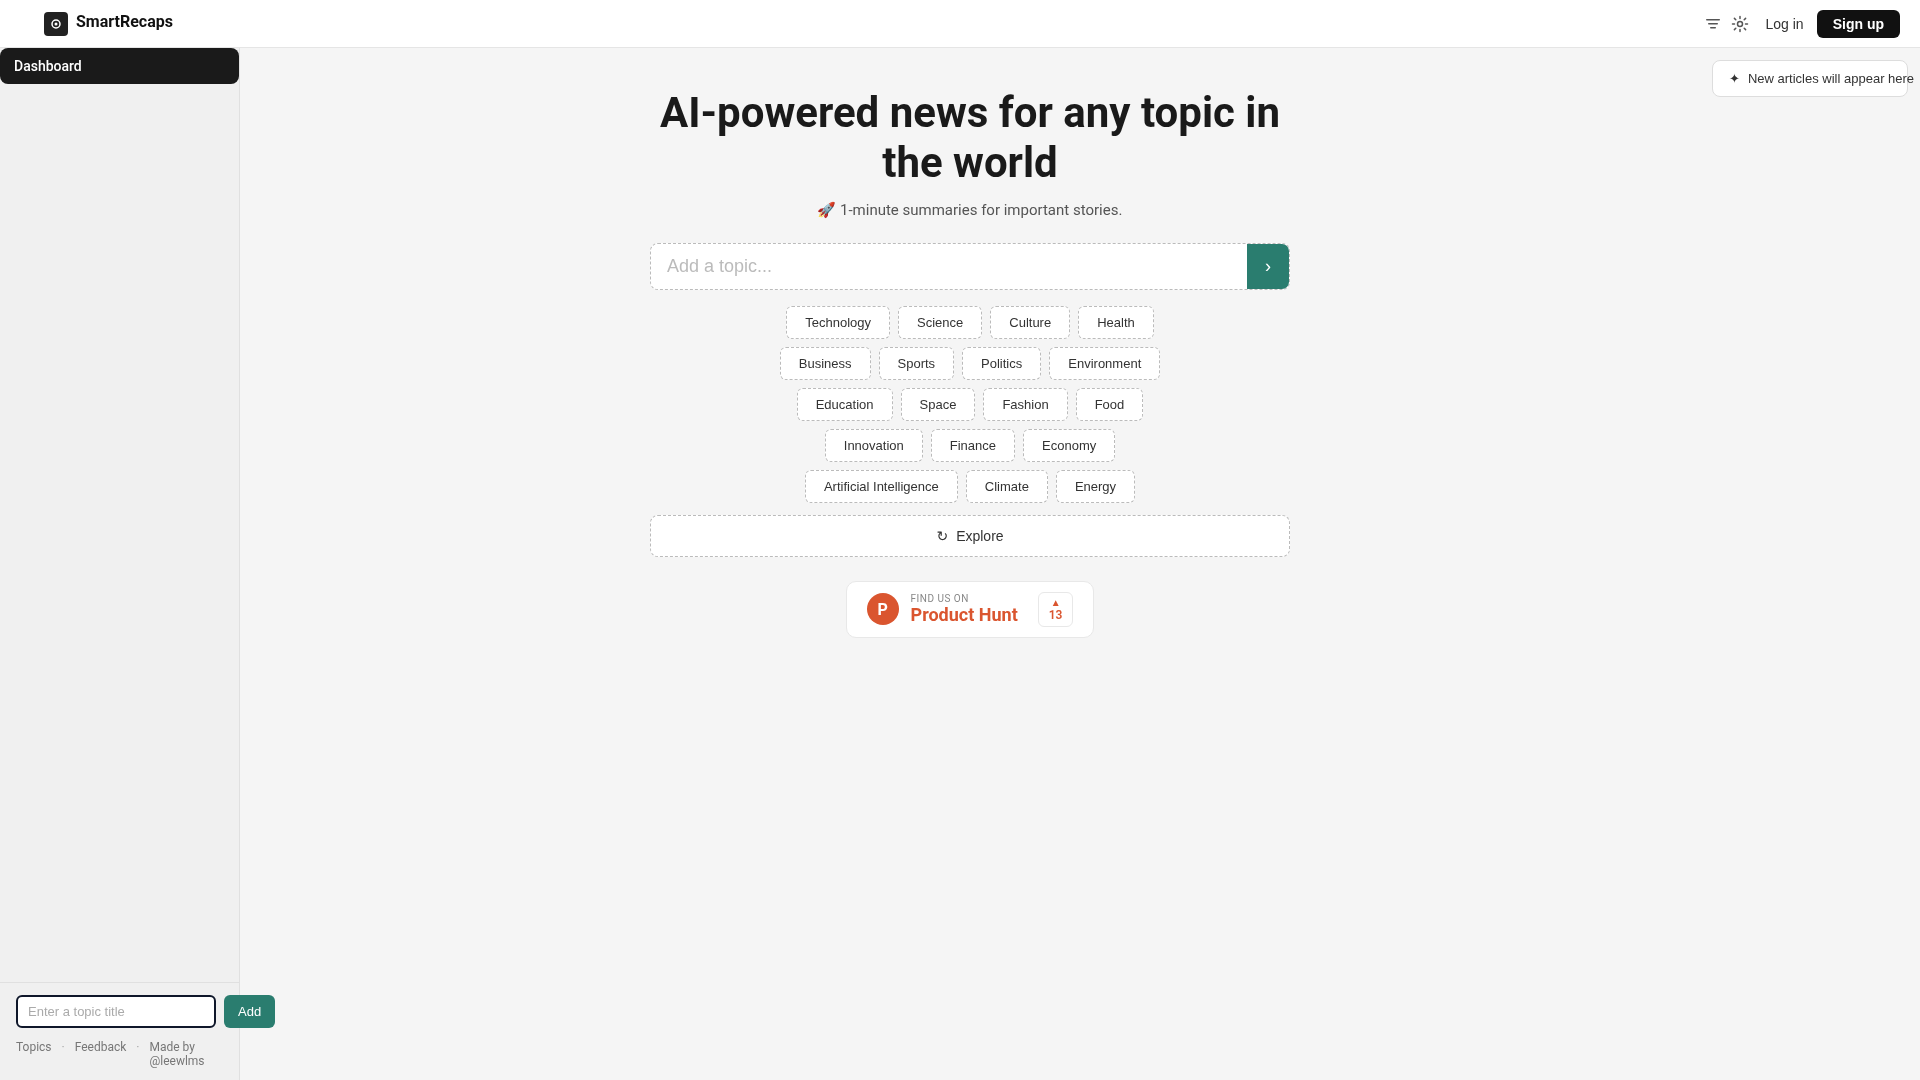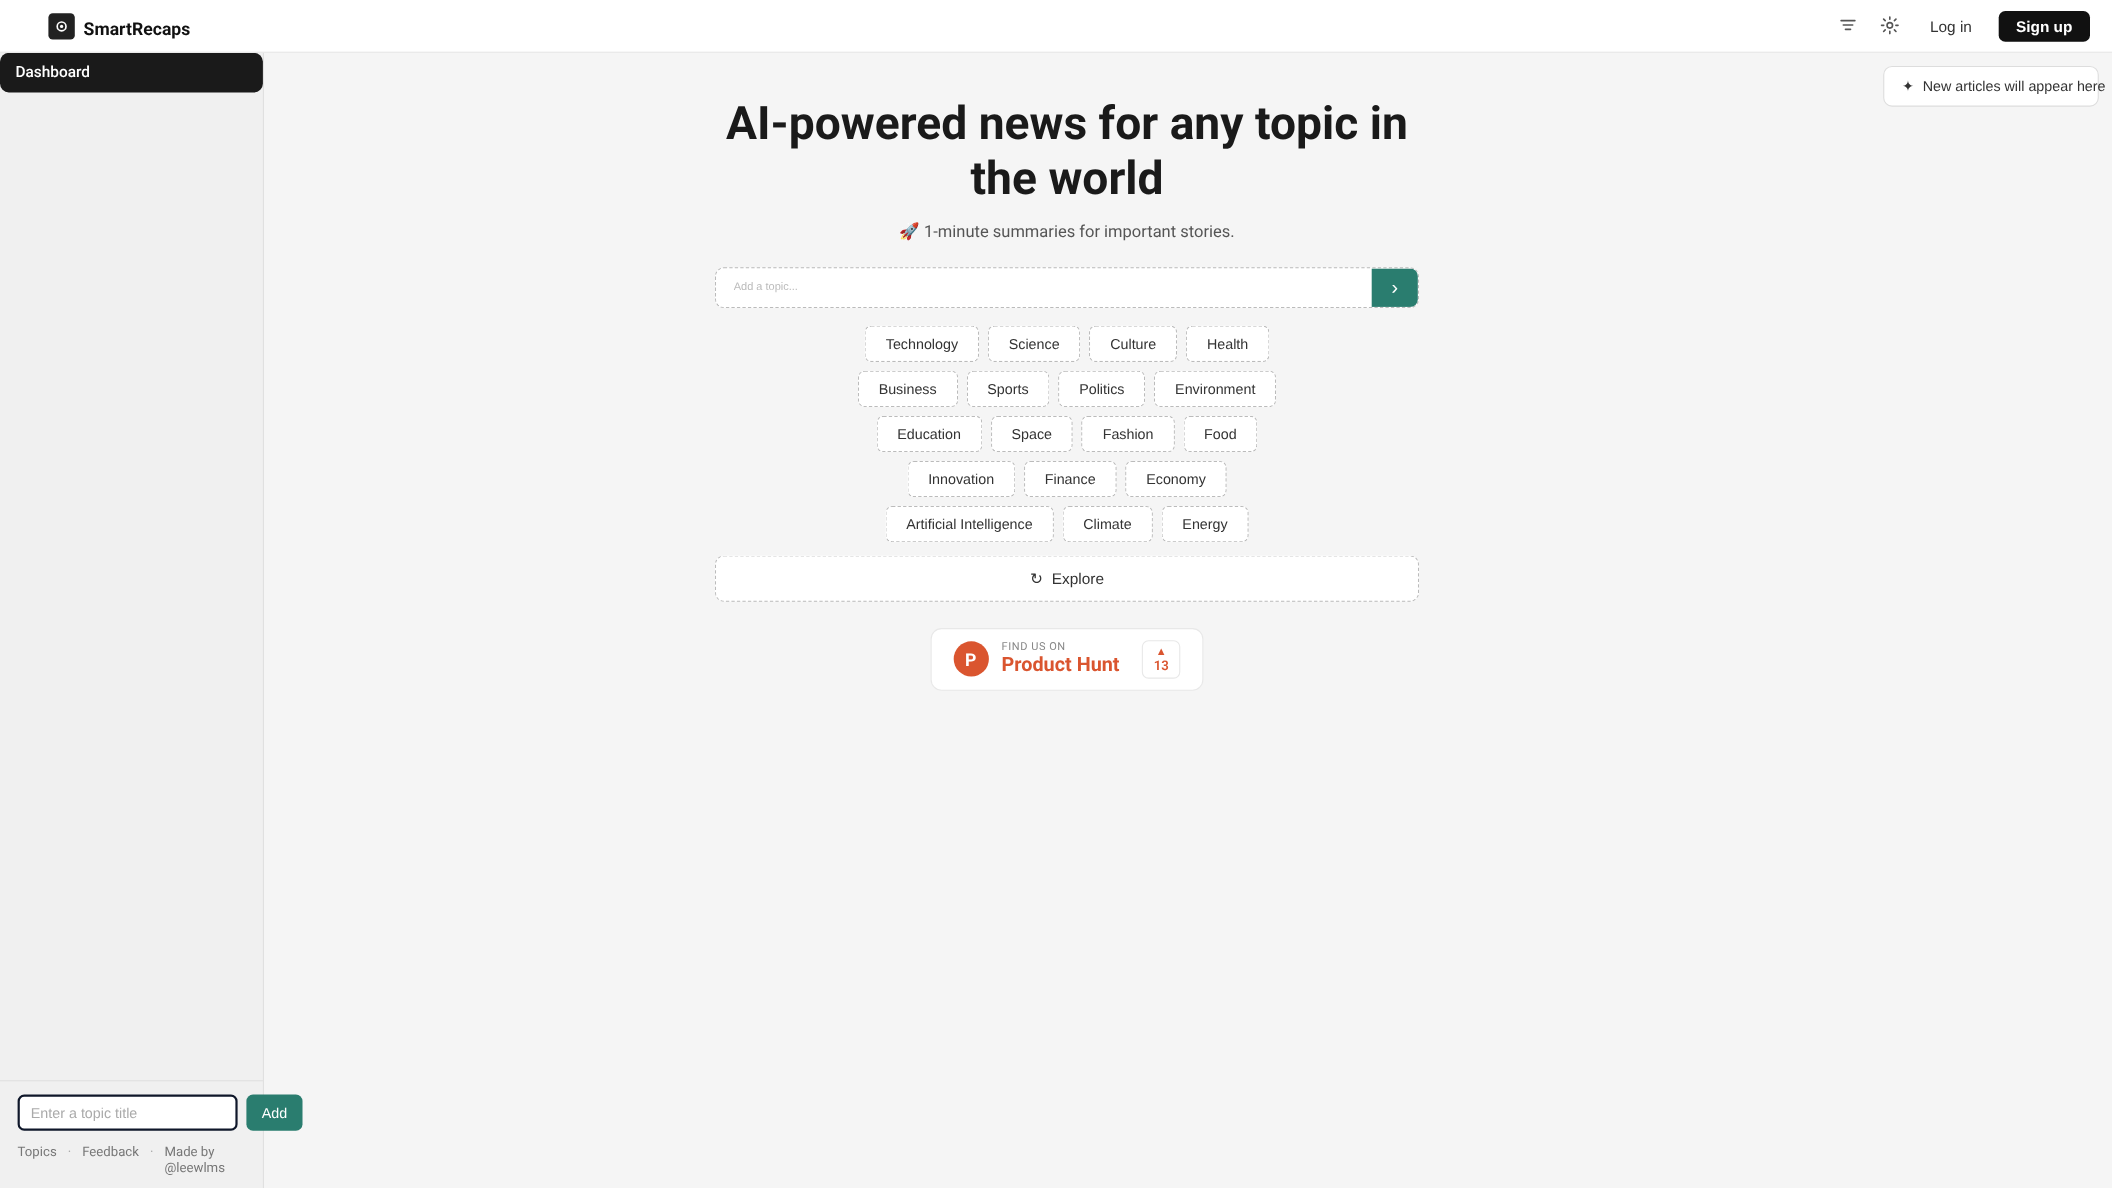--- a/index.html
+++ b/index.html
@@ -23,42 +23,42 @@
       justify-content: space-between;
       padding: 0 20px;
       position: fixed;
       top: 0;
       left: 0;
       right: 0;
       z-index: 100;
     }
     .header-logo {
       display: flex;
-      align-items: flex-end;
+      align-items: flex-start;
       gap: 8px;
       font-weight: 700;
       font-size: 16px;
       color: #111;
       padding-left: 24px;
     }
     .logo-icon {
       width: 24px;
       height: 24px;
       background: #222;
       border-radius: 4px;
       display: flex;
       align-items: center;
       justify-content: center;
       color: #fff;
       font-size: 12px;
     }
     .header-right {
       display: flex;
-      align-items: flex-start;
-      gap: 12px;
+      align-items: center;
+      gap: 1px;
     }
     .header-icon-btn {
       background: none;
       border: none;
       cursor: pointer;
       color: #555;
       font-size: 18px;
       padding: 4px;
       display: flex;
       align-items: center;
@@ -196,21 +196,21 @@
       border-radius: 8px;
       overflow: hidden;
       margin-bottom: 16px;
       background: #fff;
     }
     .search-input {
       flex: 1;
       border: none;
       outline: none;
       padding: 12px 16px;
-      font-size: 10px;
+      font-size: 18px;
       color: #333;
       background: transparent;
     }
     .search-input::placeholder { color: #bbb; }
     .search-btn {
       background: #2a7d6f;
       border: none;
       cursor: pointer;
       padding: 0 18px;
       display: flex;

